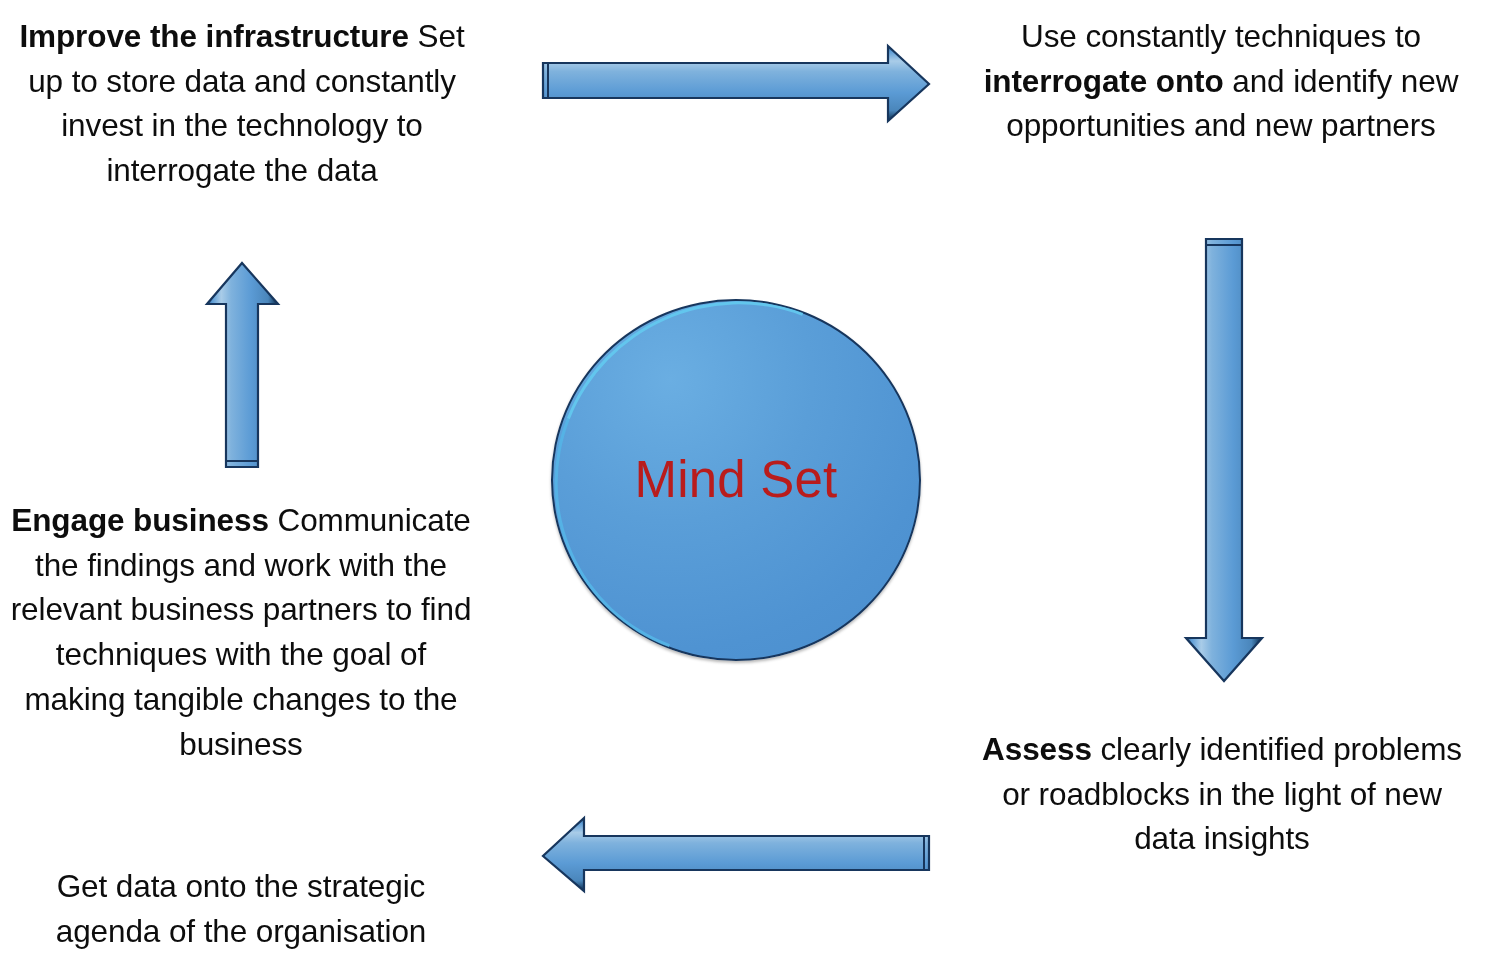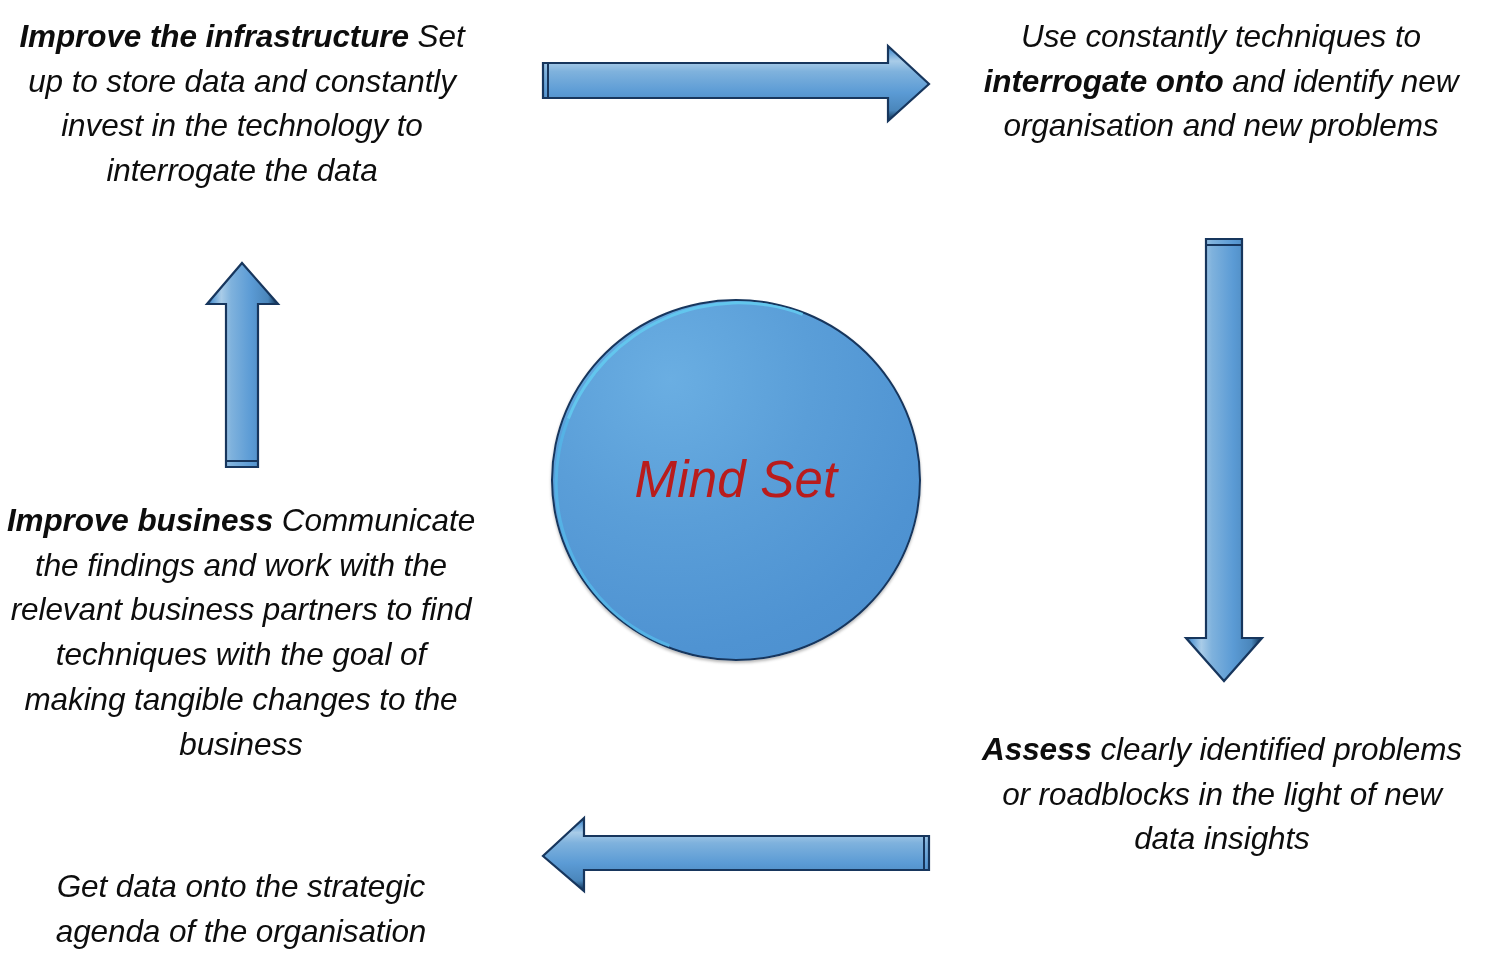--- a/index.html
+++ b/index.html
@@ -11,21 +11,20 @@
   body {
     font-family: "Liberation Sans", "DejaVu Sans", sans-serif;
     color: #000000;
   }
   #canvas {
     position: relative;
     width: 1500px;
     height: 959px;
     background: #ffffff;
     overflow: hidden;
-    font-style: italic;
   }
 
   .text-block {
     position: absolute;
     text-align: center;
     color: #0d0d0d;
     font-size: 31.5px;
     line-height: 1.42;
     font-weight: 400;
     letter-spacing: -0.1px;
@@ -100,25 +99,25 @@
 <body>
 
 <div id="canvas">
 
   <div class="text-block" id="block-improve">
     <span class="bold">Improve the infrastructure</span>
     <span>Set up to store data and constantly invest in the technology to interrogate the data</span>
   </div>
 
   <div class="text-block" id="block-interrogate">
-    <span>Use constantly techniques to </span><span class="bold">interrogate onto</span><span> and identify new organisation and new problems</span>
+    <span>Use constantly techniques to </span><span class="bold">interrogate onto</span><span> and identify new opportunities and new partners</span>
   </div>
 
   <div class="text-block" id="block-engage">
-    <span class="bold">Improve business</span>
+    <span class="bold">Engage business</span>
     <span>Communicate the findings and work with the relevant business partners to find techniques with the goal of making tangible changes to the business</span>
   </div>
 
   <div class="text-block" id="block-strategic">
     <span>Get data onto the strategic agenda of the organisation</span>
   </div>
 
   <div class="text-block" id="block-assess">
     <span class="bold">Assess</span><span> clearly identified problems or roadblocks in the light of new data insights</span>
   </div>

